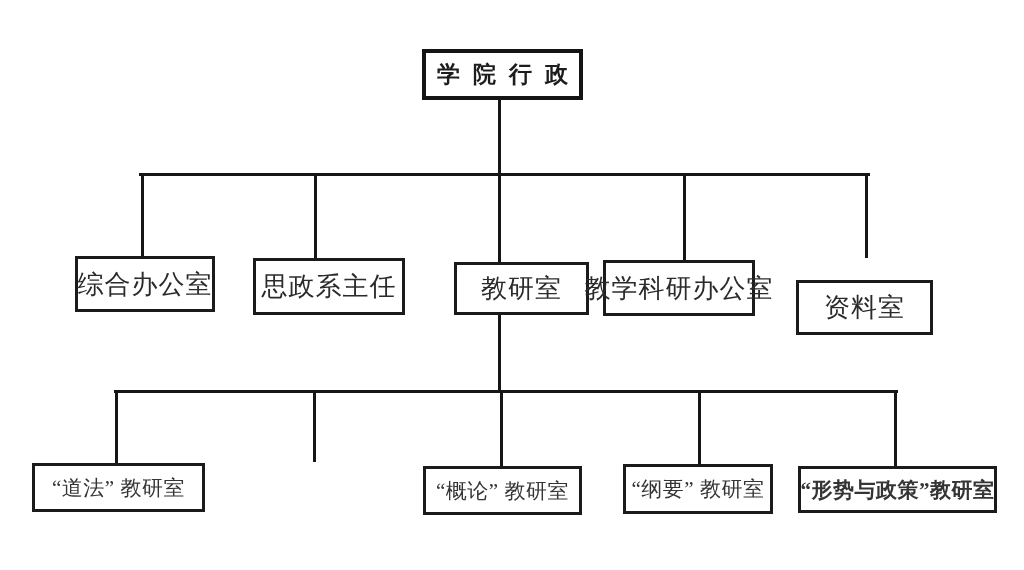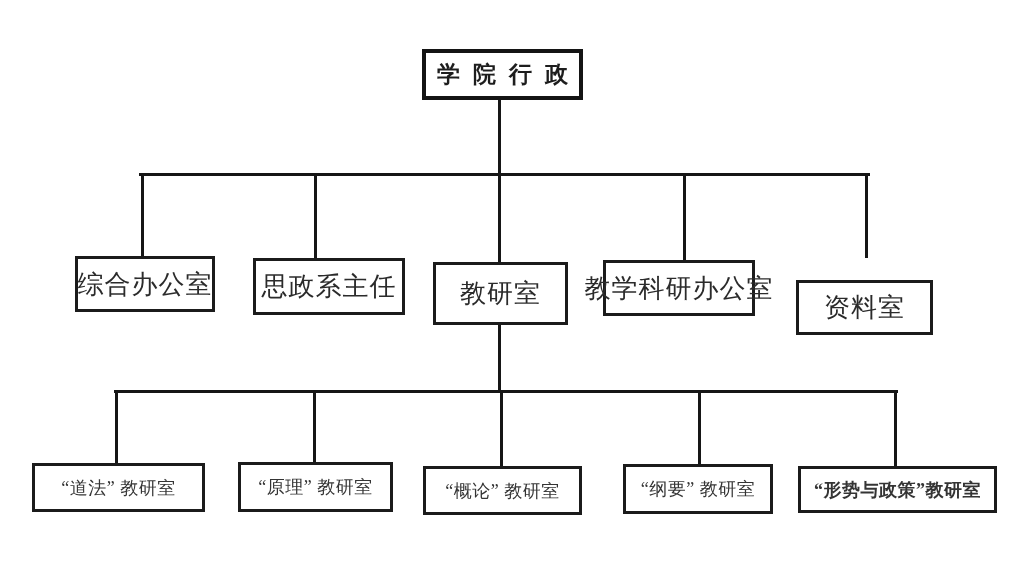--- a/index.html
+++ b/index.html
@@ -35,45 +35,44 @@
     font-size: 23px;
     letter-spacing: 13px;
     padding-left: 13px;
     color: #1d1d1d;
   }
   .node.l2 {
     font-size: 26px;
     letter-spacing: 1px;
   }
   .node.l3 {
-    font-size: 18px;
+    font-size: 21px;
     letter-spacing: 0.5px;
     color: #343434;
   }
   .line {
     position: absolute;
     background: #161616;
     z-index: 1;
   }
 </style>
 </head>
 <body>
 
 <div class="canvas">
 
   <div class="node root" style="left:422px; top:49px; width:161px; height:51px;">学院行政</div>
 
   <div class="node l2" style="left:75px; top:256px; width:140px; height:56px;">综合办公室</div>
   <div class="node l2" style="left:253px; top:258px; width:152px; height:57px;">思政系主任</div>
-  <div class="node l2" style="left:433px; top:262px; width:135px; height:63px;">教研室</div>
+  <div class="node l2" style="left:454px; top:262px; width:135px; height:53px;">教研室</div>
   <div class="node l2" style="left:603px; top:260px; width:152px; height:56px;">教学科研办公室</div>
   <div class="node l2" style="left:796px; top:258px; width:137px; height:55px;margin-top:22px;">资料室</div>
 
   <div class="node l3" style="left:32px; top:463px; width:173px; height:49px;">“道法” 教研室</div>
-  <div class="node l3" style="left:238px; top:462px; width:155px; height:50px;">“原理” 教研室</div>
   <div class="node l3" style="left:623px; top:464px; width:150px; height:50px;">“纲要” 教研室</div>
   <div class="node l3" style="left:423px; top:466px; width:159px; height:49px;">“概论” 教研室</div>
   <div class="node l3" style="left:798px; top:466px; width:199px; height:47px;font-weight:bold;">“形势与政策”教研室</div>
 
   <div class="line" style="left:498px; top:100px; width:3px; height:75px;"></div>
   <div class="line" style="left:139px; top:173px; width:731px; height:3px;"></div>
   <div class="line" style="left:141px; top:176px; width:3px; height:80px;"></div>
   <div class="line" style="left:314px; top:176px; width:3px; height:82px;"></div>
   <div class="line" style="left:498px; top:176px; width:3px; height:86px;"></div>
   <div class="line" style="left:683px; top:176px; width:3px; height:84px;"></div>

